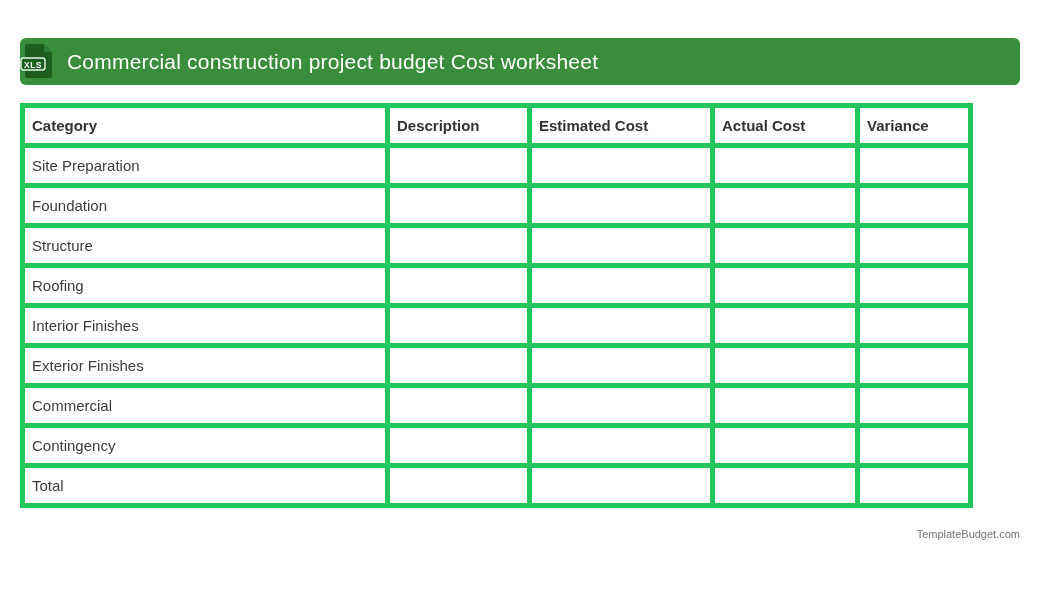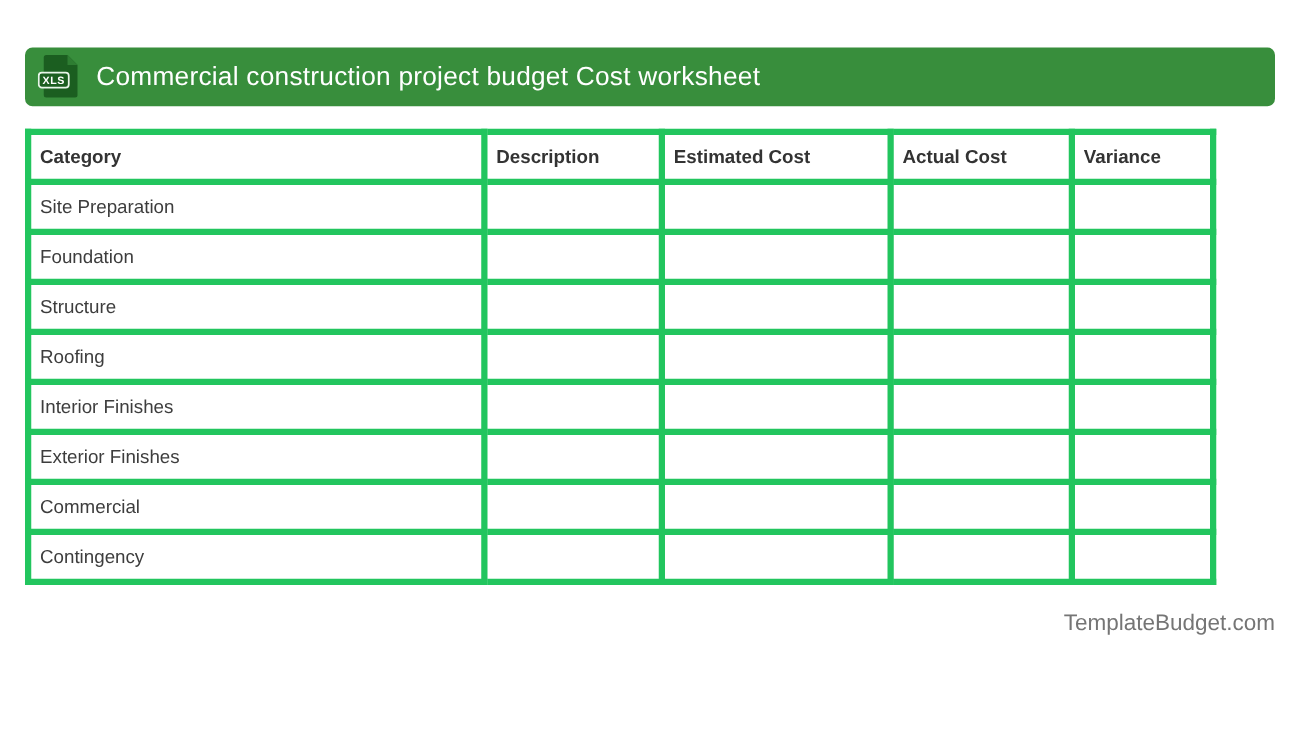--- a/index.html
+++ b/index.html
@@ -10,21 +10,20 @@
     overflow: hidden;
   }
   .page { padding: 38px 20px 0 20px; }
 
   
   .banner {
     width: 1000px; height: 47px;
     background: #388E3C;
     border-radius: 6px;
     display: flex; align-items: center;
-    padding-left: 10px;
     gap: 13px;
     text-align: center;
   }
   .banner .xls-icon { flex: 0 0 auto; display: block; }
   .banner .title {
     color: #ffffff;
     font-size: 21px;
     font-weight: 400;
     letter-spacing: 0.2px;
     white-space: nowrap;
@@ -54,21 +53,21 @@
   table.budget td {
     color: #3d3d3d;
     font-weight: 400;
   }
 
   
   .footer {
     width: 1000px;
     margin-top: 20px;
     text-align: right;
-    font-size: 18px;
+    font-size: 11px;
     color: #757575;
   }
 </style>
 </head>
 <body>
 
 <div class="page">
 
   <div class="banner">
     <svg class="xls-icon" width="34" height="37" viewBox="0 0 34 37" aria-hidden="true">
@@ -150,20 +149,27 @@
           <td></td>
           <td></td>
         </tr>
         <tr>
           <td>Contingency</td>
           <td></td>
           <td></td>
           <td></td>
           <td></td>
         </tr>
+        <tr>
+          <td>Total</td>
+          <td></td>
+          <td></td>
+          <td></td>
+          <td></td>
+        </tr>
       </tbody>
   </table>
 
   <div class="footer">
     <span>TemplateBudget.com</span>
   </div>
 
 </div>
 
 </body></html>

